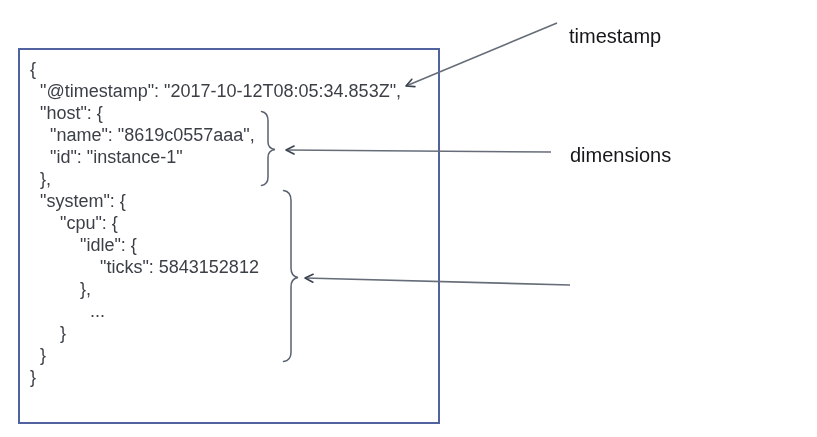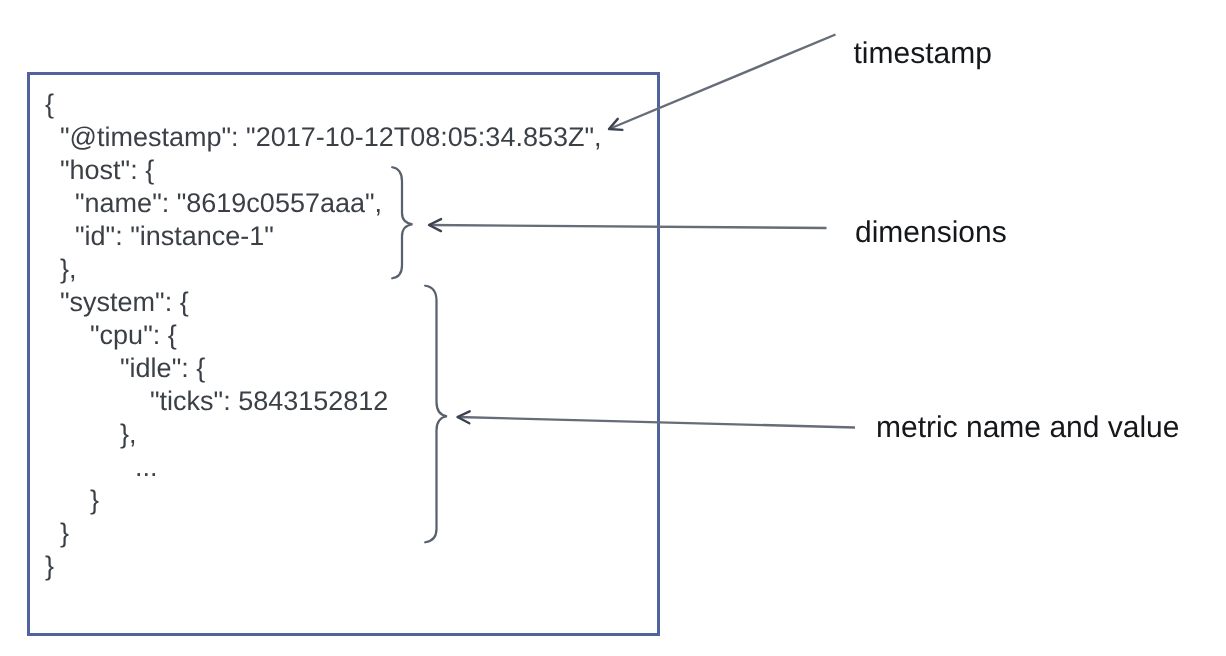--- a/index.html
+++ b/index.html
@@ -111,15 +111,14 @@
 
     <line class="arrow-line" x1="551" y1="152" x2="286" y2="150" marker-end="url(#ah)"></line>
 
     <line class="arrow-line" x1="570" y1="285" x2="305" y2="278" marker-end="url(#ah)"></line>
   </svg>
 
   <div class="label label-dimensions">dimensions</div>
 
   <div class="label label-timestamp">timestamp</div>
 
-  <div class="label label-metric">metric name and value</div>
 
 </div>
 
 </body></html>

